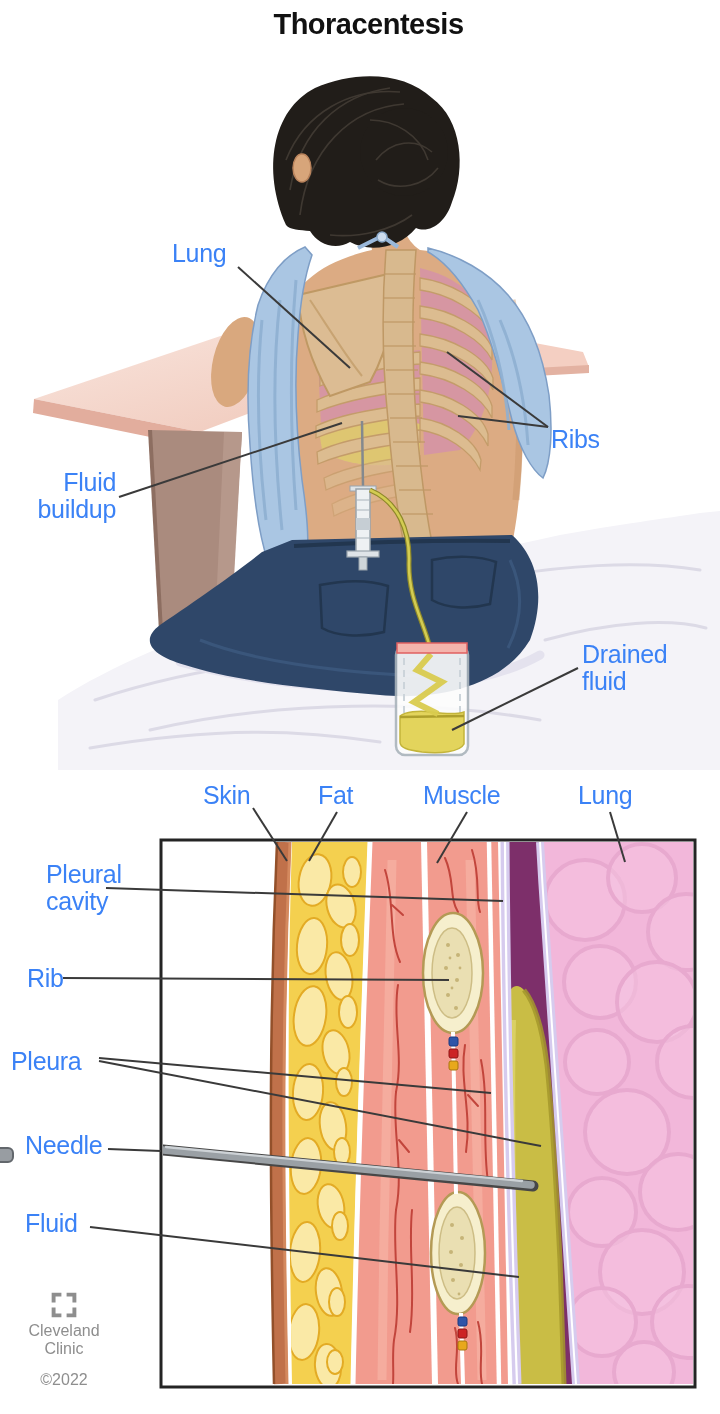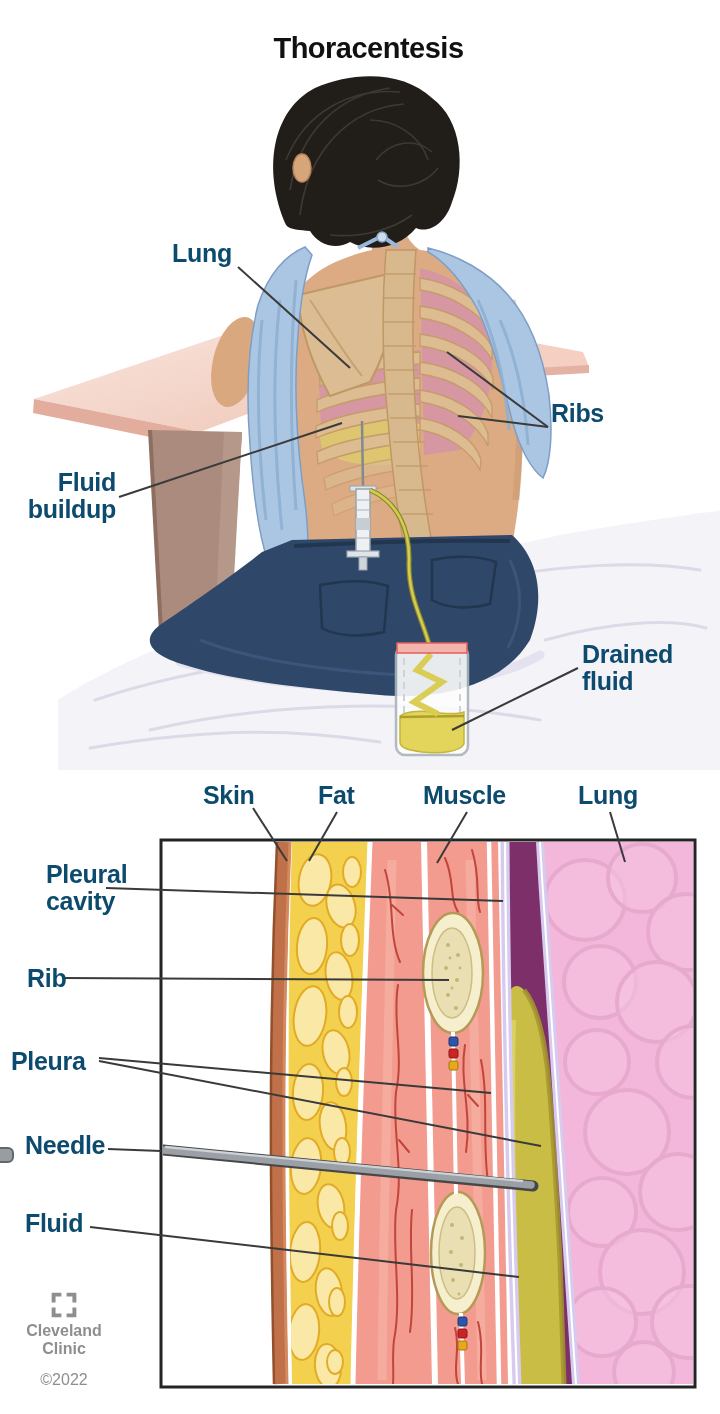--- a/index.html
+++ b/index.html
@@ -1,38 +1,38 @@
 <!DOCTYPE html>
 <html><head>
 <meta charset="utf-8">
 <style>
   html,body{margin:0;padding:0;background:#fff;}
   #canvas{position:relative;width:720px;height:1414px;background:#ffffff;overflow:hidden;
           font-family:"Liberation Sans",sans-serif;}
   #art{position:absolute;left:0;top:0;}
-  .lbl{position:absolute;color:#0c4a6e;font-size:25px;font-weight:700;letter-spacing:-.3px;
+  .lbl{position:absolute;color:#3b82f6;font-size:25px;font-weight:400;letter-spacing:-.3px;
        line-height:1.07;white-space:nowrap;}
   .wrap{white-space:normal;}
-  #page-title{position:absolute;left:0;right:0;top:32px;text-align:center;color:#111;
+  #page-title{position:absolute;left:0;right:0;top:8px;text-align:center;color:#111;
        font-size:29px;font-weight:700;letter-spacing:-.5px;padding-left:17px;}
   #lbl-lung-top{left:172px;top:240px;}
-  #lbl-ribs{left:551px;top:400px;}
+  #lbl-ribs{left:551px;top:426px;}
   #lbl-fluid-buildup{left:18px;top:469px;width:98px;text-align:right;}
   #lbl-drained-fluid{left:582px;top:641px;width:110px;}
   #lbl-skin{left:203px;top:782px;text-align:center;}
   #lbl-fat{left:318px;top:782px;}
   #lbl-muscle{left:423px;top:782px;}
   #lbl-lung-bottom{left:578px;top:782px;}
   #lbl-pleural-cavity{left:27px;top:861px;width:92px;margin-left:19px;}
   #lbl-rib{left:27px;top:965px;}
   #lbl-pleura{left:11px;top:1048px;}
   #lbl-needle{left:25px;top:1132px;}
   #lbl-fluid{left:25px;top:1210px;}
   #footer{position:absolute;left:20px;top:1292px;width:88px;text-align:center;color:#8e8e8e;}
-  #footer .brand{font-size:16px;font-weight:700;line-height:1.1;}
+  #footer .brand{font-size:16px;font-weight:400;line-height:1.1;}
   #footer .copy{font-size:16px;font-weight:400;margin-top:14px;}
   #cc-logo{display:block;margin:0 auto 4px auto;}
 </style>
 </head>
 <body>
 
 <div id="canvas">
 
   <svg id="art" width="720" height="1414" viewBox="0 0 720 1414">
     <defs>

